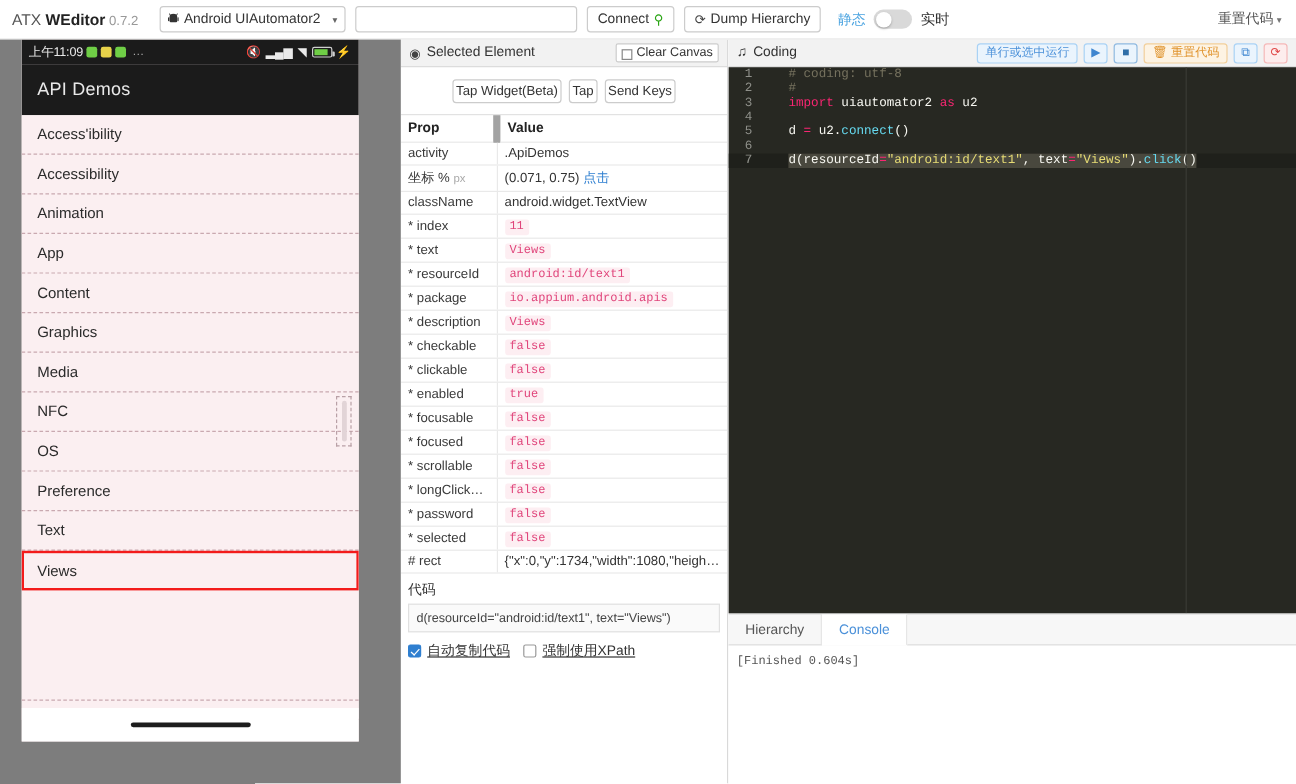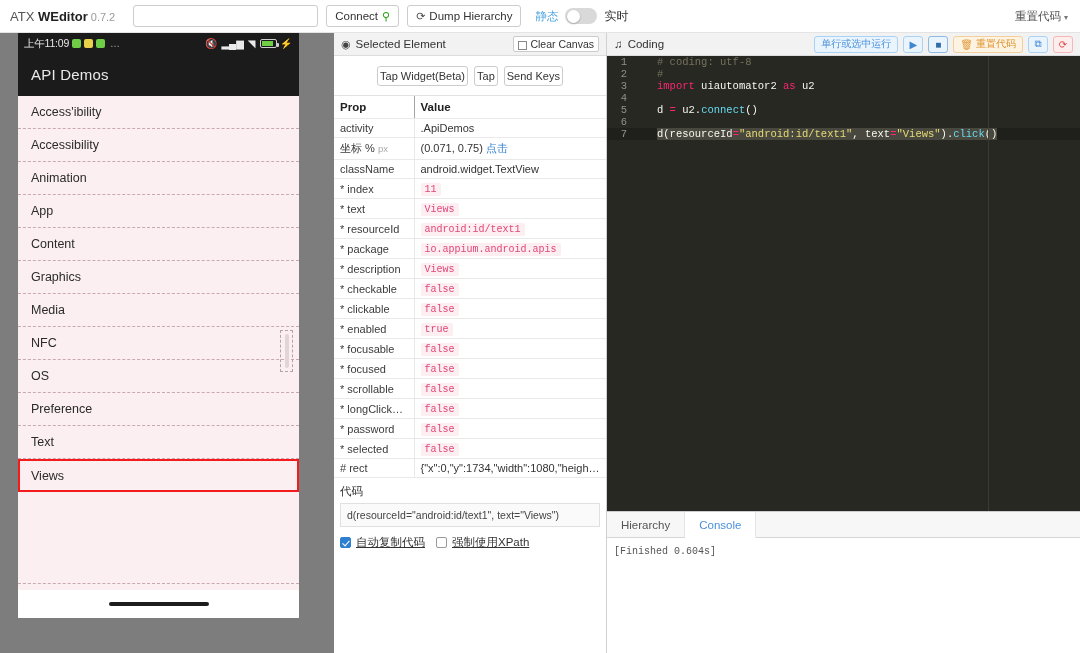--- a/index.html
+++ b/index.html
@@ -231,21 +231,21 @@
     text-align: left;
     vertical-align: middle;
     overflow: hidden;
     white-space: nowrap;
     text-overflow: ellipsis;
   }
   table.props th { font-weight: bold; color: #222; font-size: 11.5px; padding: 5px 6px; }
   table.props col.c1 { width: 80px; }
   table.props td.k { color: #3a3a3a; }
   table.props td.v { color: #333; border-left: 1px solid #e9e9e9; }
-  table.props th.v { border-left: 1px solid #a3a3a3; }
+  table.props th.v { border-left: 6px solid #a3a3a3; }
   .code-chip {
     background: #fdeef2;
     color: #e0457b;
     font-family: "Liberation Mono", monospace;
     font-size: 10px;
     padding: 1px 4px;
     border-radius: 2px;
   }
   .link-blue { color: #2f7fd0; cursor: pointer; }
   .unit-px { color: #aaa; font-size: 9.5px; }
@@ -342,20 +342,34 @@
   .out-body .console-line { white-space: pre; }
 </style>
 </head>
 <body>
 
 <div id="topbar">
   <div class="brand">
     <span>ATX </span><b>WEditor</b><span class="ver">0.7.2</span>
   </div>
 
+  <div class="select-box">
+    <span class="android-icon">
+      <svg width="9" height="10" viewBox="0 0 9 10">
+          <ellipse cx="4.5" cy="3" rx="3.2" ry="2.6" fill="#333"></ellipse>
+          <rect x="1.3" y="3" width="6.4" height="4.6" rx="1" fill="#333"></rect>
+          <rect x="0" y="3.3" width="1.1" height="3.4" rx=".55" fill="#333"></rect>
+          <rect x="7.9" y="3.3" width="1.1" height="3.4" rx=".55" fill="#333"></rect>
+          <rect x="1.1" y="0" width=".7" height="1.8" fill="#333" transform="rotate(-28 1.45 .9)"></rect>
+          <rect x="7.2" y="0" width=".7" height="1.8" fill="#333" transform="rotate(28 7.55 .9)"></rect>
+        </svg>
+    </span>
+    <span>Android UIAutomator2</span>
+    <span class="caret">▾</span>
+  </div>
 
   <input class="serial-input" value="" placeholder="" style="">
 
   <button class="btn-plain">
     <span>Connect</span>
     <span class="plug">⚲</span>
   </button>
 
   <button class="btn-plain">
     <span class="refresh-glyph">⟳</span>

